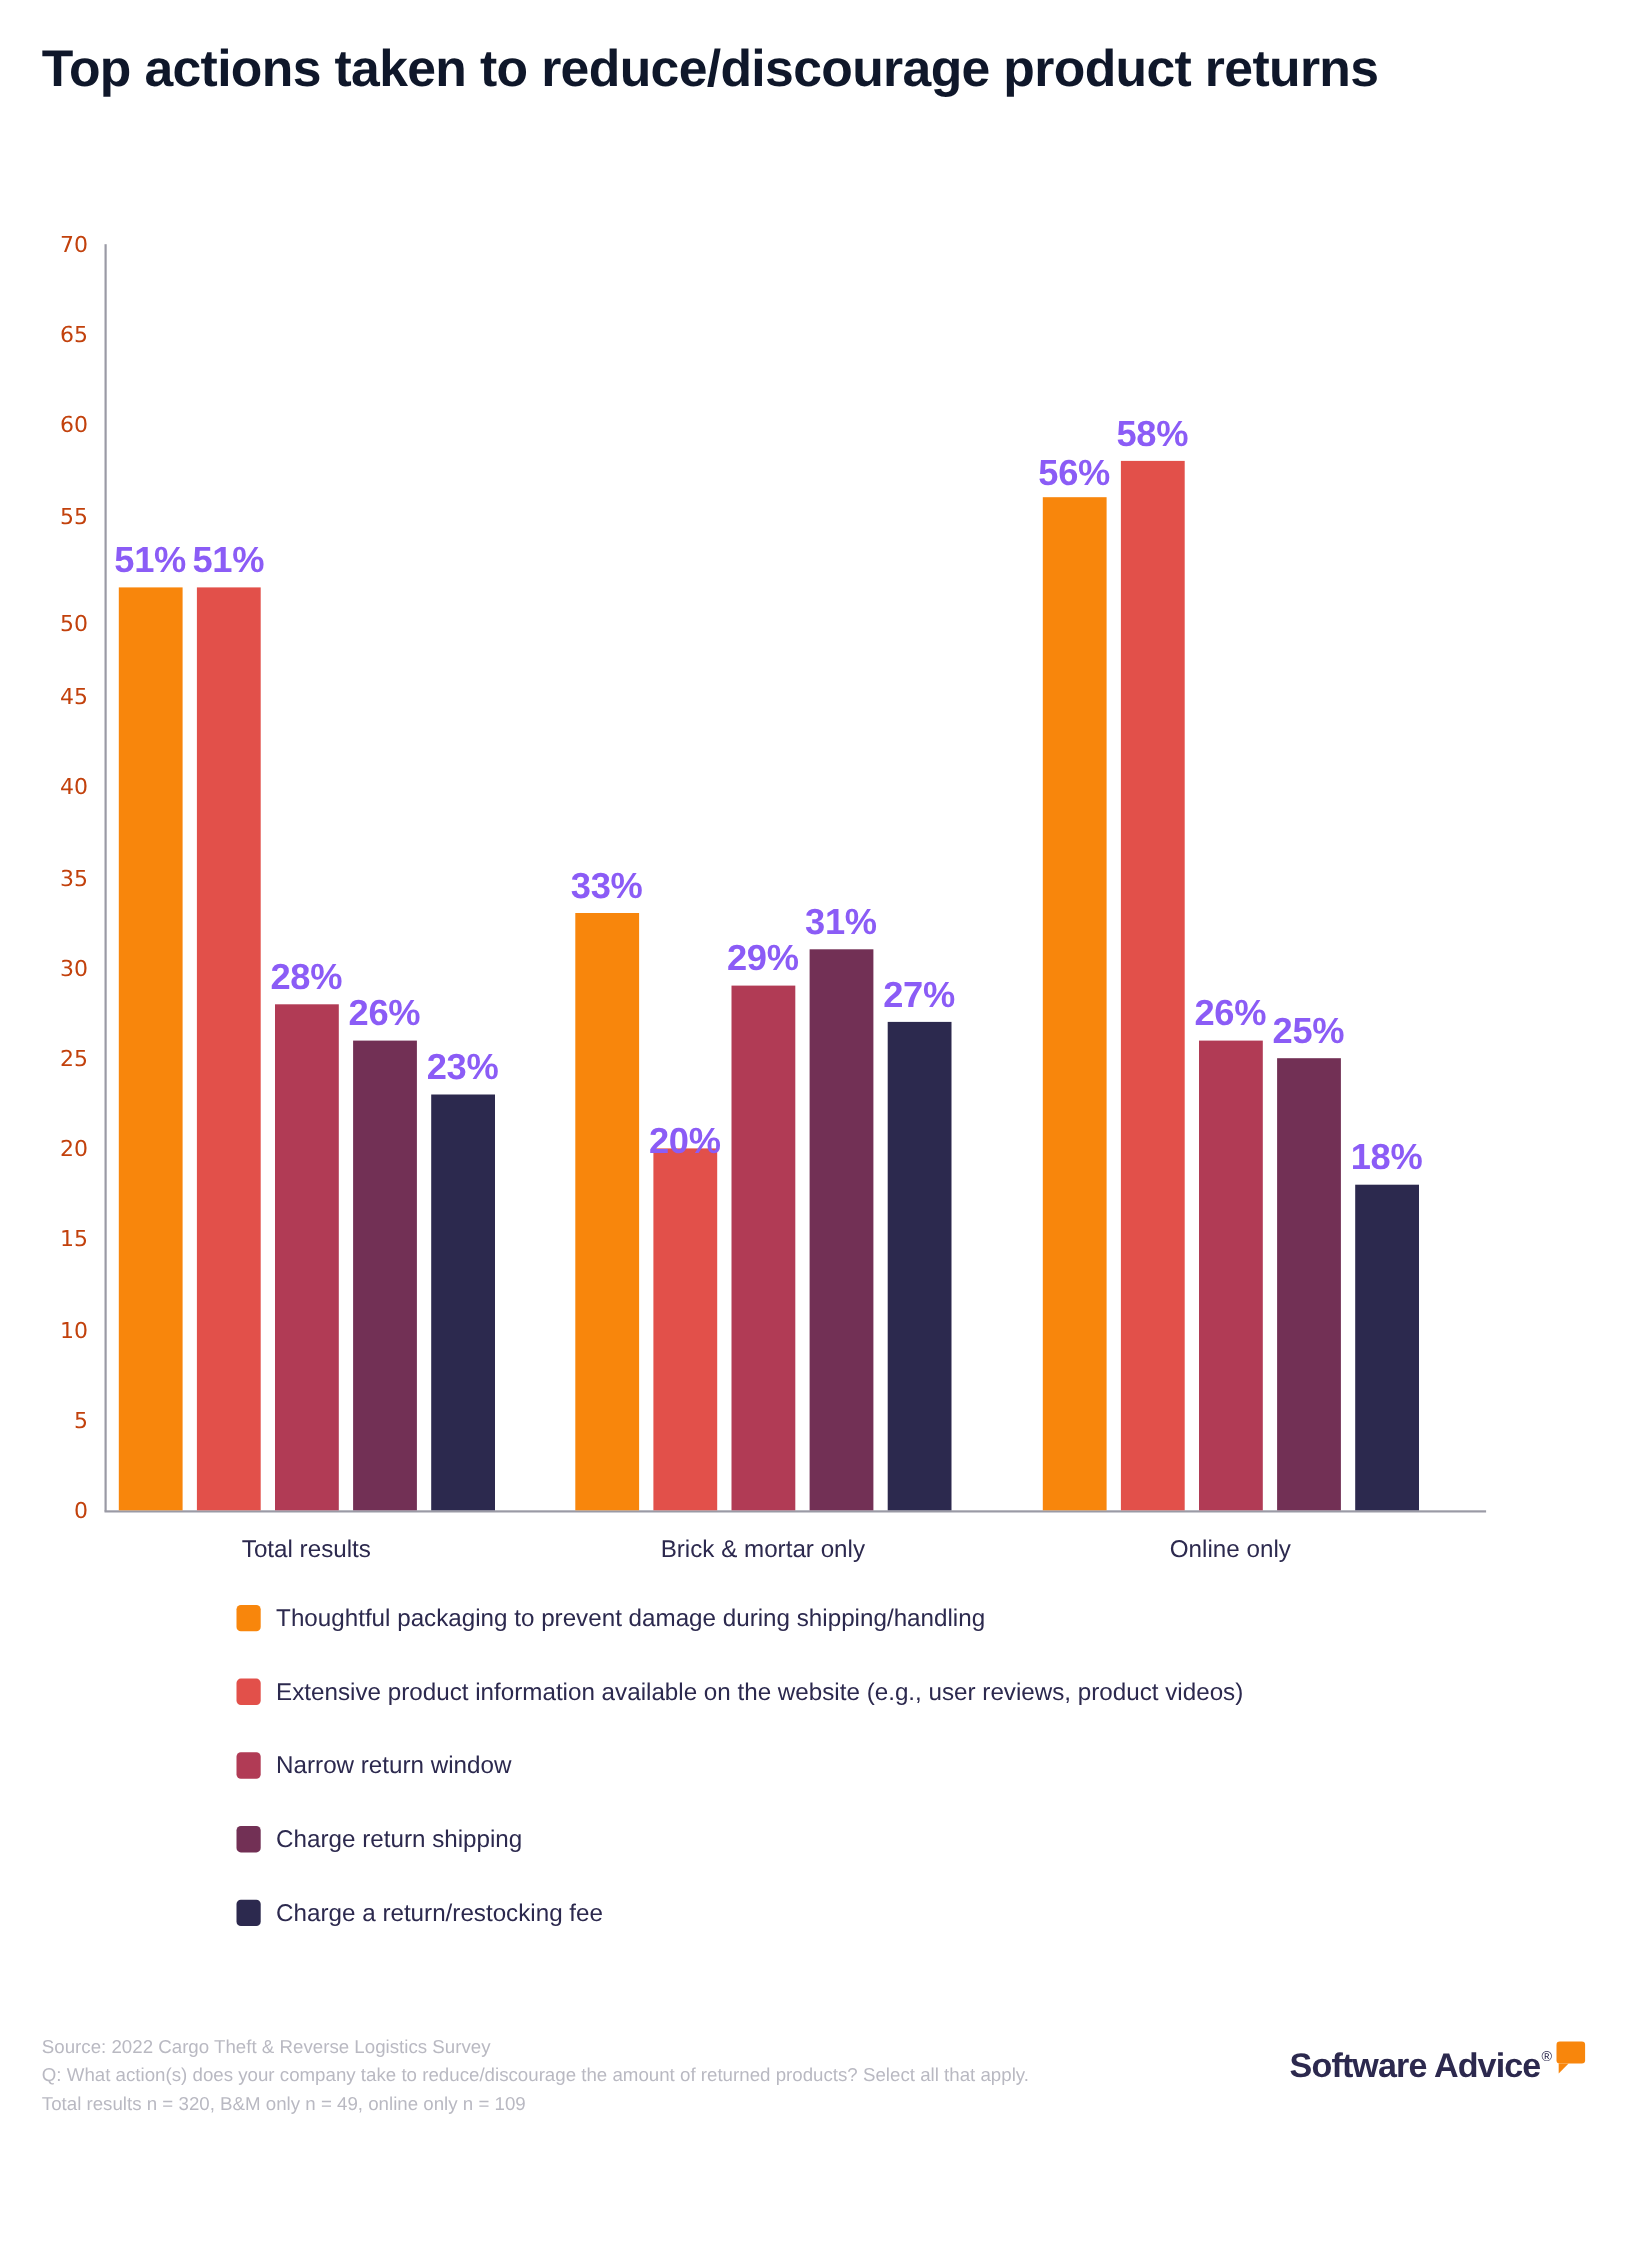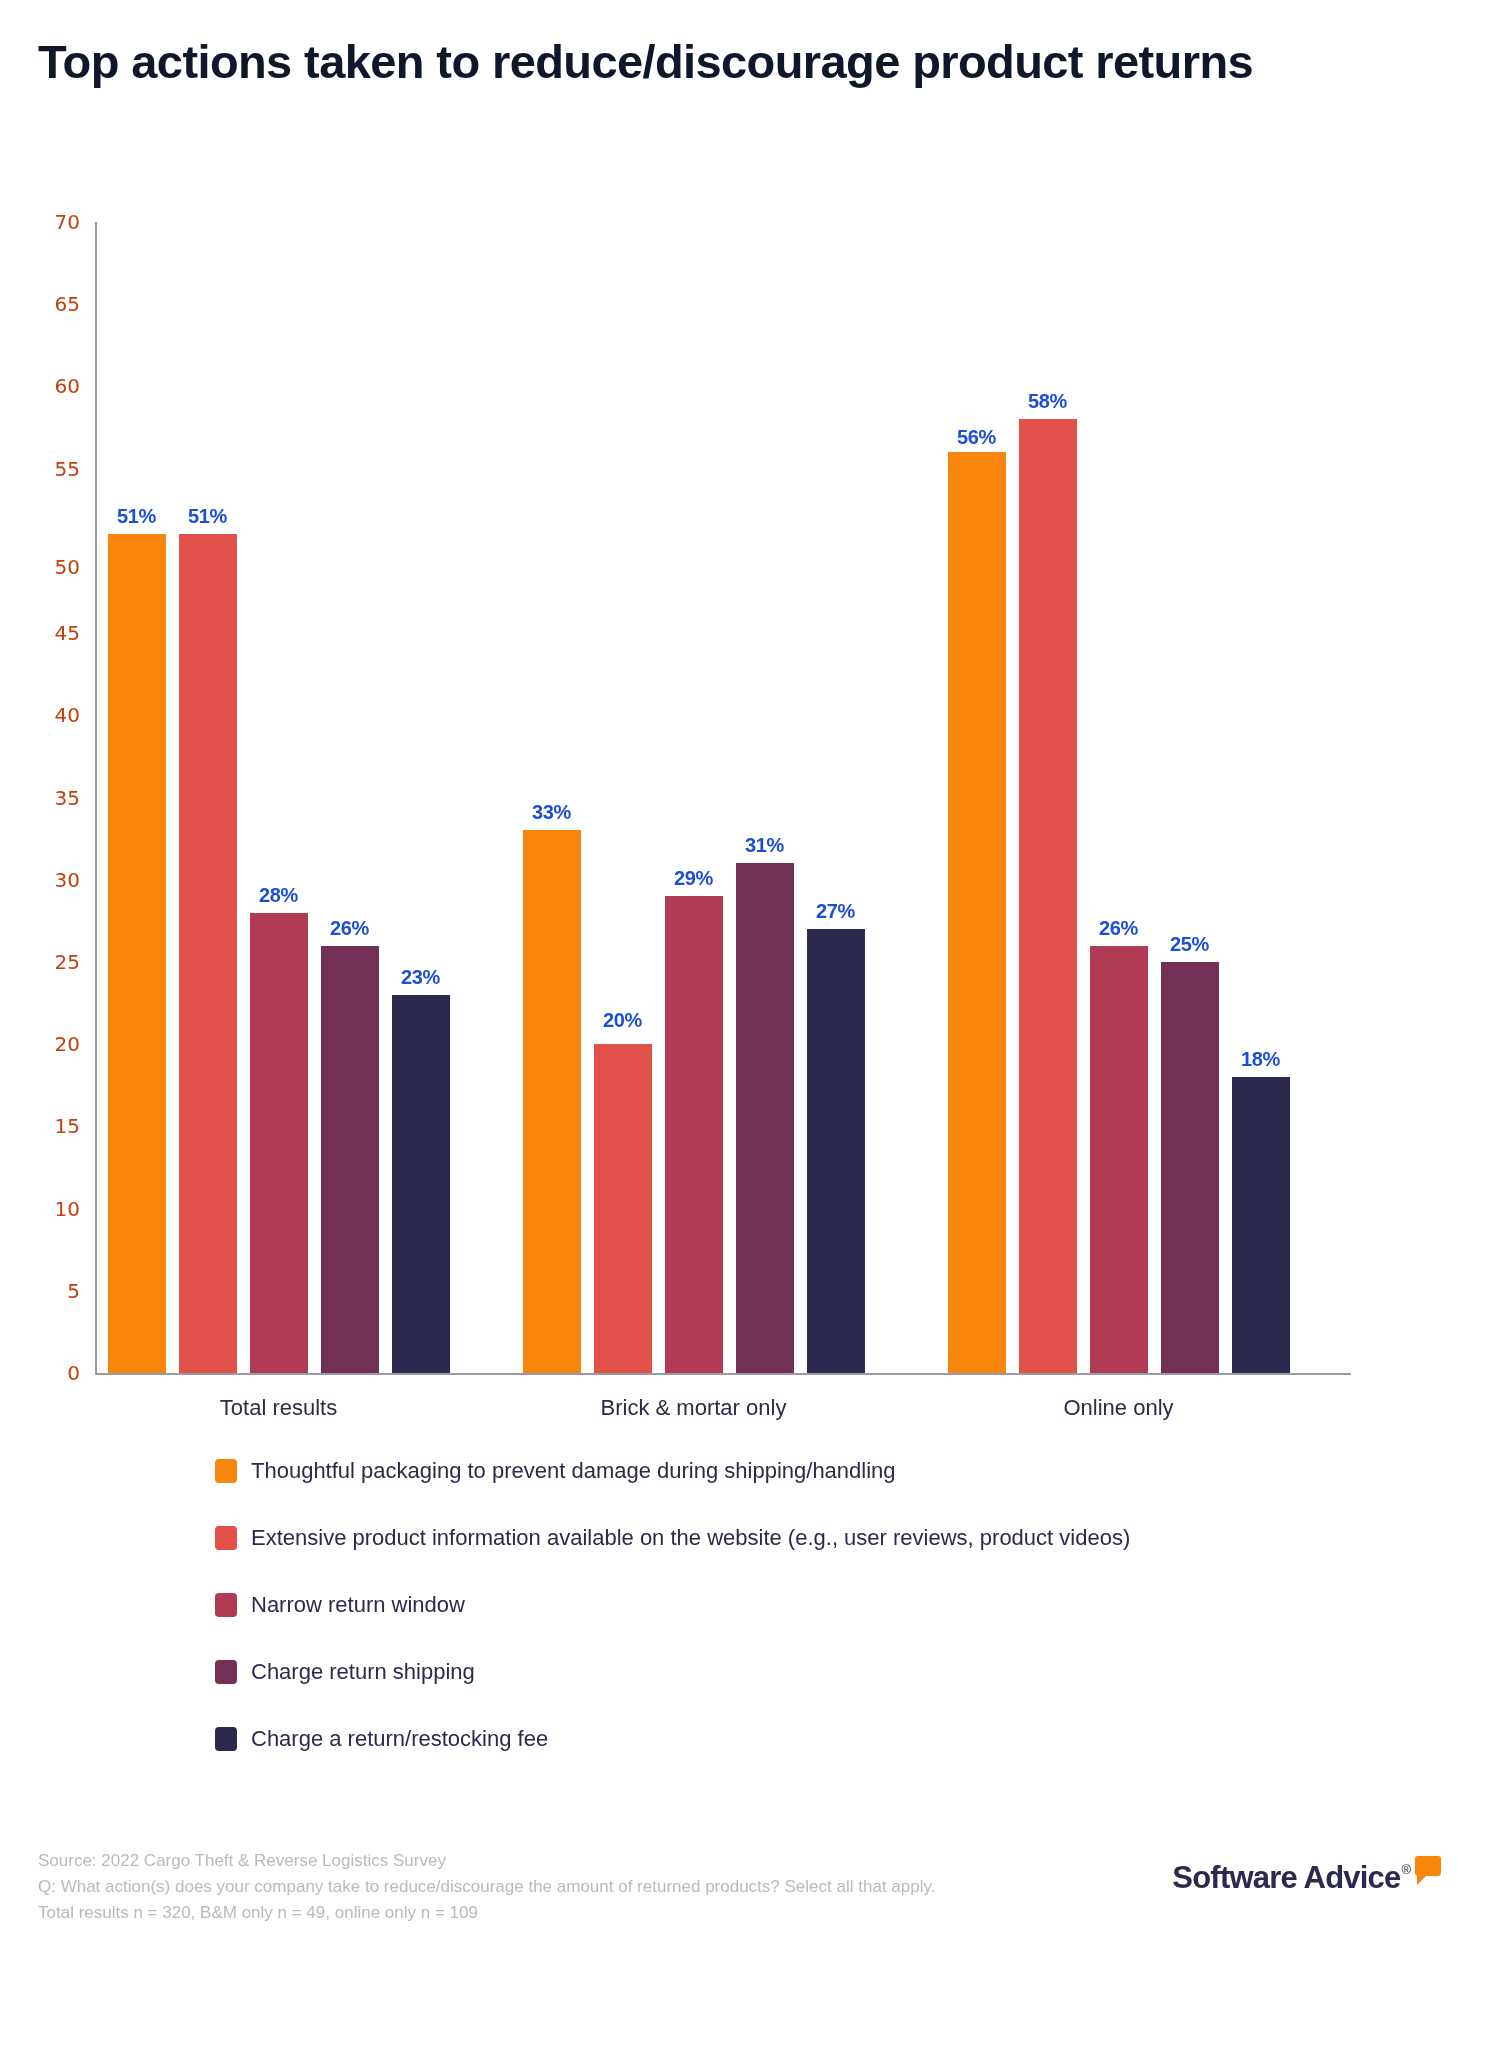--- a/index.html
+++ b/index.html
@@ -109,23 +109,23 @@
     width: 58px;
     border-radius: 0;
   }
 
   .bar-value {
     position: absolute;
     bottom: 100%;
     left: 50%;
     transform: translateX(-50%);
     margin-bottom: 6px;
-    font-size: 20px;
+    font-size: 33px;
     font-weight: 700;
-    color: #1d4ed8;
+    color: #8b5cf6;
     white-space: nowrap;
     letter-spacing: -0.3px;
   }
 
   .group-label {
     position: absolute;
     top: 100%;
     margin-top: 22px;
     left: 0;
     width: 100%;
@@ -271,21 +271,21 @@
         <div class="group-label">Total results</div>
       </div>
       <div class="group" style="left: 420px; width: 355px;">
         <div class="bars">
           <div class="bar-slot">
             <div class="bar" style="background: rgb(248, 134, 12); height: 542.614px;"></div>
             <div class="bar-value" style="bottom: 542.614px;">33%</div>
           </div>
           <div class="bar-slot">
             <div class="bar" style="background: rgb(226, 80, 74); height: 328.857px;"></div>
-            <div class="bar-value" style="bottom: 335px; margin-top: 32px;">20%</div>
+            <div class="bar-value" style="bottom: 311px; margin-top: 32px;">20%</div>
           </div>
           <div class="bar-slot">
             <div class="bar" style="background: rgb(177, 59, 85); height: 476.843px;"></div>
             <div class="bar-value" style="bottom: 476.843px;">29%</div>
           </div>
           <div class="bar-slot">
             <div class="bar" style="background: rgb(114, 48, 85); height: 509.729px;"></div>
             <div class="bar-value" style="bottom: 509.729px;">31%</div>
           </div>
           <div class="bar-slot">

